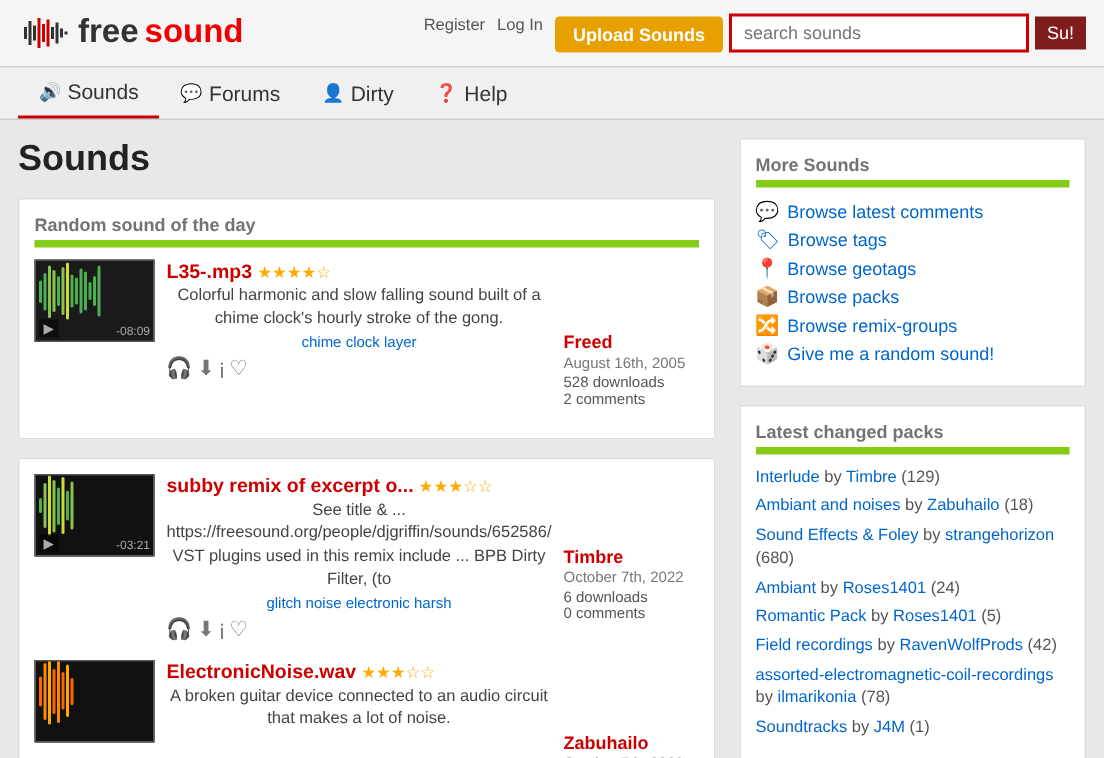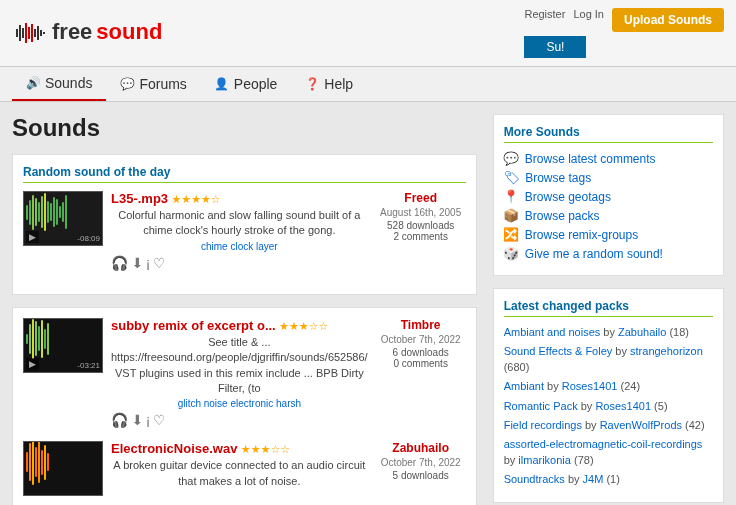--- a/index.html
+++ b/index.html
@@ -4,55 +4,55 @@
   <style>
     * { margin: 0; padding: 0; box-sizing: border-box; }
     body { font-family: Arial, sans-serif; font-size: 12px; background: #e8e8e8; color: #333; }
     
     
     #header { background: #f5f5f5; border-bottom: 1px solid #ccc; padding: 8px 12px; display: flex; align-items: center; justify-content: space-between; }
     #logo-area { display: flex; align-items: flex-start; gap: 4px; }
     #logo-waveform { display: flex; align-items: center; }
     #logo-text-free { font-size: 22px; font-weight: bold; color: #333; }
     #logo-text-sound { font-size: 22px; font-weight: bold; color: #e00; }
-    #header-right { display: flex; flex-direction: column; align-items: flex-start; gap: 4px; }
+    #header-right { display: flex; flex-direction: row; align-items: flex-end; gap: 4px; }
     #header-links { display: flex; gap: 8px; font-size: 11px; }
     #header-links a { color: #555; text-decoration: none; }
     #upload-btn { background: #e8a000; color: white; border: none; padding: 5px 12px; font-size: 12px; font-weight: bold; cursor: pointer; border-radius: 3px; }
     #search-area { display: flex; align-items: center; gap: 4px; }
     #search-input { border: 2px solid #cc0000; padding: 4px 8px; width: 200px; font-size: 12px; }
-    #search-btn { background: #0369a1; color: white; border: none; padding: 4px 22px; cursor: pointer; font-size: 12px; }
+    #search-btn { background: #7f1d1d; color: white; border: none; padding: 4px 8px; cursor: pointer; font-size: 12px; }
     
     
     #nav { background: #f0f0f0; border-bottom: 1px solid #ccc; padding: 0 12px; display: flex; align-items: center; }
     .nav-link { display: flex; align-items: center; gap: 4px; padding: 8px 14px; cursor: pointer; font-size: 14px; color: #333; text-decoration: none; }
     .nav-icon { font-size: 12px; }
     
     
     #main { display: flex; gap: 0; padding: 12px; background: #e8e8e8; min-height: 400px; }
     #left-col { flex: 1; padding-right: 16px; }
     #right-col { width: 240px; }
     
     
     #page-title { font-size: 24px; font-weight: bold; margin-bottom: 12px; color: #222; }
     
     
-    .section-header { font-size: 12px; font-weight: bold; color: #0369a1; border-bottom: 1px solid #84cc16; padding-bottom: 3px; margin-bottom: 8px; }
+    .section-header { font-size: 12px; font-weight: bold; color: #737373; border-bottom: 5px solid #84cc16; padding-bottom: 3px; margin-bottom: 8px; }
     
     
     .sound-card { display: flex; gap: 8px; margin-bottom: 10px; align-items: flex-start; }
     .sound-thumb { width: 80px; height: 55px; background: #222; flex-shrink: 0; position: relative; overflow: hidden; border: 1px solid #555; }
     .waveform-img { width: 100%; height: 100%; background: linear-gradient(to right, #1a1a1a, #1a1a1a); position: relative; }
     .play-btn { position: absolute; bottom: 2px; left: 2px; color: #aaa; font-size: 9px; background: rgba(0,0,0,0.5); padding: 1px 3px; }
     .time-label { position: absolute; bottom: 2px; right: 2px; color: #aaa; font-size: 8px; }
     .sound-info { flex: 1; }
     .sound-title { font-size: 13px; font-weight: bold; color: #cc0000; text-decoration: none; }
     .sound-desc { font-size: 11px; color: #444; line-height: 1.4; margin: 2px 0; text-align: center; }
     .sound-tags { font-size: 10px; color: #0066cc; text-align: center; }
-    .sound-meta { width: 90px; text-align: center; font-size: 11px; color: #555; flex-shrink: 0; }
+    .sound-meta { width: 90px; text-align: left; font-size: 11px; color: #555; flex-shrink: 0; margin-top: 48px; }
     .sound-user { color: #cc0000; font-weight: bold; font-size: 12px; }
     .sound-date { color: #777; font-size: 10px; margin: 2px 0; }
     .sound-stats { color: #555; font-size: 10px; }
     .stars { color: #ffaa00; font-size: 11px; }
     .sound-icons { display: flex; gap: 3px; margin-top: 3px; font-size: 14px; }
     .sound-icon { color: #777; }
     
     
     #random-sound { background: white; border: 1px solid #ddd; padding: 10px; margin-bottom: 12px; }
     
@@ -116,37 +116,38 @@
     <span id="logo-text-free">free</span>
       <span id="logo-text-sound">sound</span>
   </div>
   <div id="header-right">
     <div id="header-links">
       <a>Register</a>
       <a>Log In</a>
       <button id="upload-btn">Upload Sounds</button>
     </div>
     <div id="search-area">
+      <input id="search-input" type="text" placeholder="search sounds" style="">
       <button id="search-btn">Su!</button>
     </div>
   </div>
 </div>
 
 <div id="nav">
   <a class="nav-link" style="border-bottom:2px solid #cc0000;">
     <span class="nav-icon">🔊</span>
     <span>Sounds</span>
   </a>
   <a class="nav-link">
     <span class="nav-icon">💬</span>
     <span>Forums</span>
   </a>
   <a class="nav-link">
     <span class="nav-icon">👤</span>
-    <span>People</span>
+    <span>Dirty</span>
   </a>
   <a class="nav-link">
     <span class="nav-icon">❓</span>
     <span>Help</span>
   </a>
 </div>
 
 <div id="main">
 
   <div id="left-col">
@@ -293,20 +294,21 @@
       </a>
       <a class="right-link">
         <span class="right-icon">🎲</span>
         <span>Give me a random sound!</span>
       </a>
     </div>
 
     <div id="latest-packs">
       <div class="section-header">Latest changed packs</div>
       <ul class="pack-list" id="pack-list">
+      <li><a class="pack-link">Interlude</a> <span class="pack-user">by <a class="pack-link">Timbre</a></span> <span class="pack-count">(129)</span></li>
           <li><a class="pack-link">Ambiant and noises</a> <span class="pack-user">by <a class="pack-link">Zabuhailo</a></span> <span class="pack-count">(18)</span></li>
           <li><a class="pack-link">Sound Effects &amp; Foley</a> <span class="pack-user">by <a class="pack-link">strangehorizon</a></span> <span class="pack-count">(680)</span></li>
           <li><a class="pack-link">Ambiant</a> <span class="pack-user">by <a class="pack-link">Roses1401</a></span> <span class="pack-count">(24)</span></li>
           <li><a class="pack-link">Romantic Pack</a> <span class="pack-user">by <a class="pack-link">Roses1401</a></span> <span class="pack-count">(5)</span></li>
           <li><a class="pack-link">Field recordings</a> <span class="pack-user">by <a class="pack-link">RavenWolfProds</a></span> <span class="pack-count">(42)</span></li>
           <li><a class="pack-link">assorted-electromagnetic-coil-recordings</a> <span class="pack-user">by <a class="pack-link">ilmarikonia</a></span> <span class="pack-count">(78)</span></li>
           <li><a class="pack-link">Soundtracks</a> <span class="pack-user">by <a class="pack-link">J4M</a></span> <span class="pack-count">(1)</span></li>
         </ul>
     </div>
   </div>

